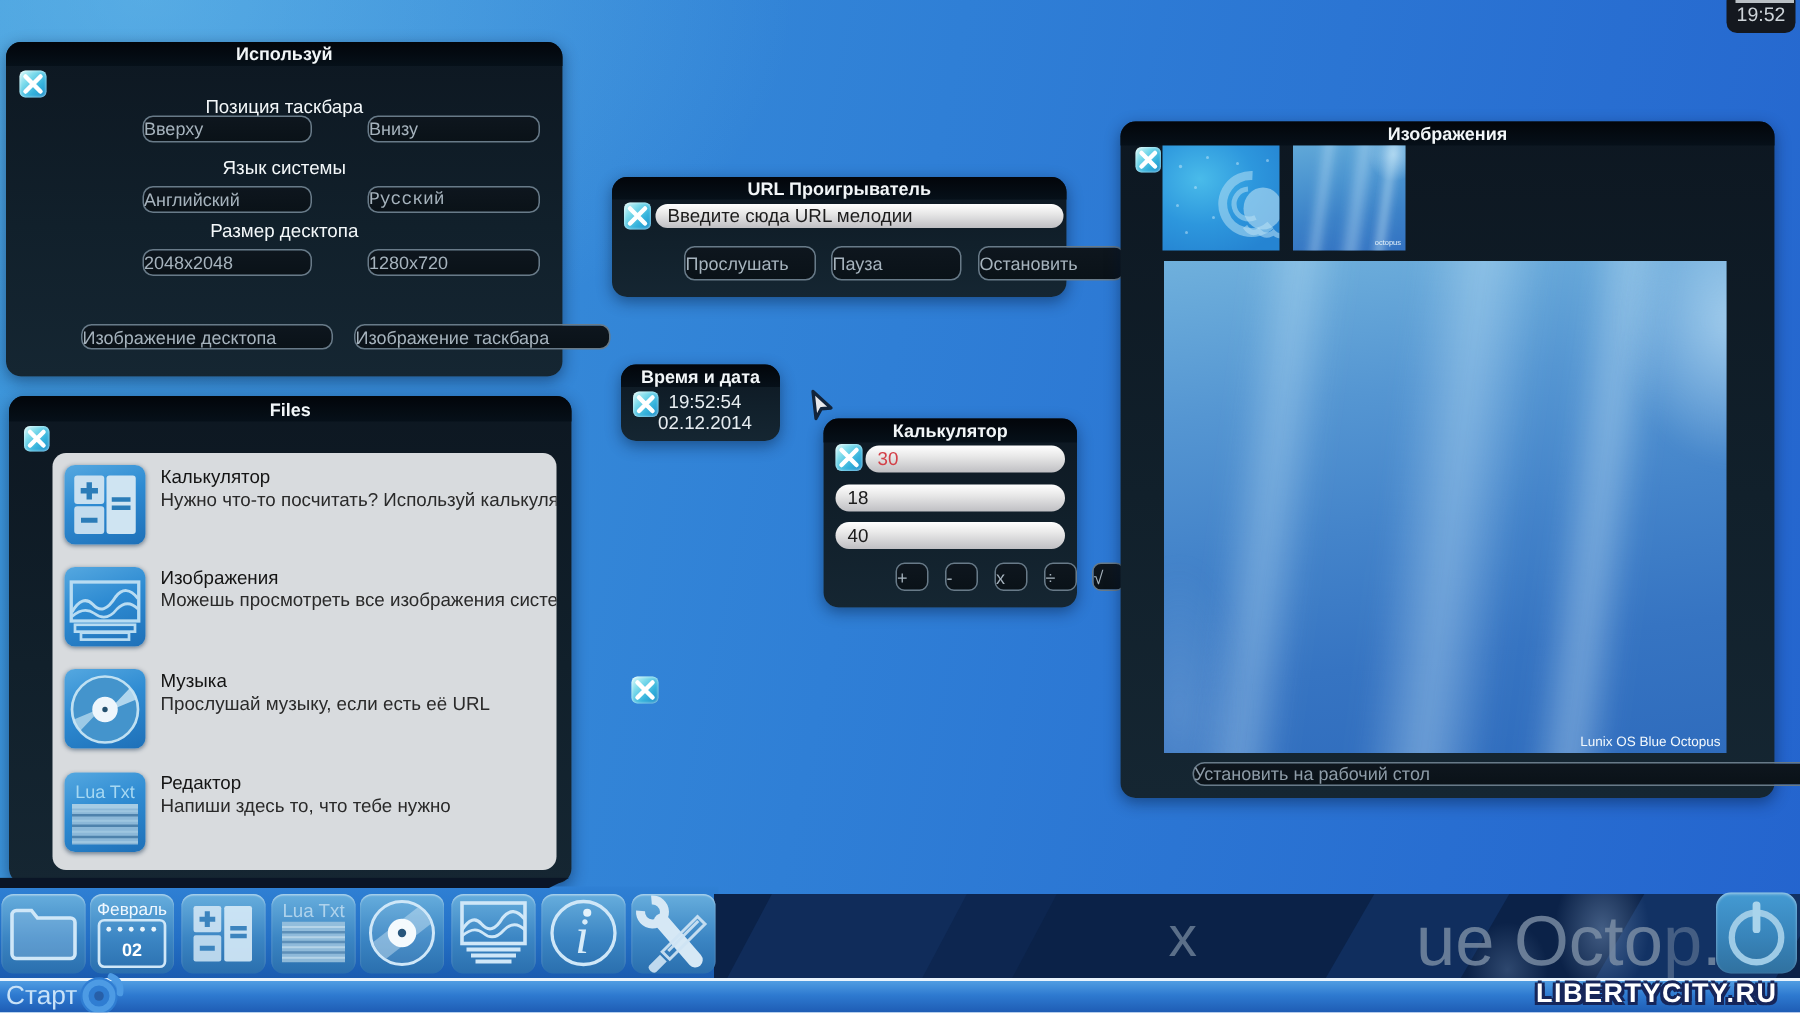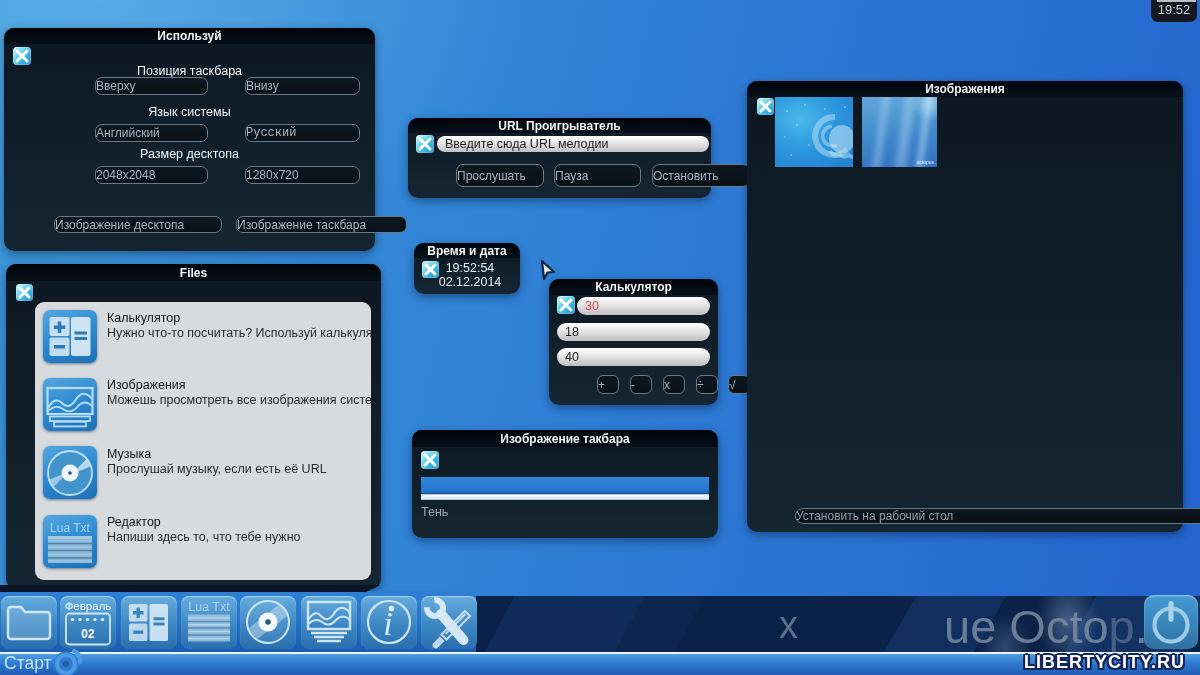--- a/index.html
+++ b/index.html
@@ -173,25 +173,20 @@
   <div class="btn" style="left:74px;top:96px;width:22px;height:19px;line-height:18px;border-radius:6px;">x</div>
   <div class="btn" style="left:107px;top:96px;width:22px;height:19px;line-height:18px;border-radius:6px;">÷</div>
   <div class="btn" style="left:139px;top:96px;width:22px;height:19px;line-height:18px;border-radius:6px;">√</div>
 </div>
 <div class="xbtn" style="left:557px;top:296px;">
       <svg width="18" height="18">
         <path d="M4 4 L14 14 M14 4 L4 14" stroke="#ffffff" stroke-width="3" stroke-linecap="round"></path>
       </svg>
     </div>
 
-<div class="win" id="w-tb" style="left:412px;top:430px;width:306px;height:108px;">
-  <div class="tbar" style="height:17px;line-height:18px;">Изображение такбара</div>
-  <div style="position:absolute;left:9px;top:47px;width:288px;height:23px;background:linear-gradient(180deg,#3286d8 0%,#2678d0 55%,#1d68c0 70%,#123c6e 73%,#f0f6fa 77%,#e6eef6 93%,#9db6c8 100%);"></div>
-  <div style="position:absolute;left:9px;top:75px;color:#9aa6b0;font-size:12.5px;">Тень</div>
-</div>
 <div class="xbtn" style="left:421px;top:451px;">
       <svg width="18" height="18">
         <path d="M4 4 L14 14 M14 4 L4 14" stroke="#ffffff" stroke-width="3" stroke-linecap="round"></path>
       </svg>
     </div>
 
 <div class="win" id="w-img" style="left:747px;top:81px;width:436px;height:451px;">
   <div class="tbar" style="height:16px;line-height:17px;">Изображения</div>
   <div id="thumb1" style="position:absolute;left:28px;top:16px;width:78px;height:70px;overflow:hidden;background:radial-gradient(ellipse 65px 55px at 32% 32%, #49bbea 0%, #2d97dd 55%, #2584d2 100%);">
     <svg width="78" height="70" viewBox="0 0 78 70">
@@ -213,20 +208,28 @@
           </g>
     </svg>
   </div>
   <div id="thumb2" style="position:absolute;left:115px;top:16px;width:75px;height:70px;overflow:hidden;background:linear-gradient(172deg,#60a8d8 0%,#4b94d0 35%,#3c82c8 65%,#3372c2 100%);">
     <div style="position:absolute;left:12px;top:-8px;width:14px;height:90px;background:linear-gradient(90deg,rgba(195,228,248,0),rgba(195,228,248,.4),rgba(195,228,248,0));transform:rotate(8deg);filter:blur(2px);"></div>
     <div style="position:absolute;left:34px;top:-8px;width:18px;height:90px;background:linear-gradient(90deg,rgba(195,228,248,0),rgba(195,228,248,.42),rgba(195,228,248,0));transform:rotate(8deg);filter:blur(2px);"></div>
     <div style="position:absolute;left:56px;top:-8px;width:12px;height:90px;background:linear-gradient(90deg,rgba(205,234,250,0),rgba(205,234,250,.5),rgba(205,234,250,0));transform:rotate(8deg);filter:blur(2px);"></div>
     <div style="position:absolute;left:50px;top:-12px;width:34px;height:36px;background:radial-gradient(ellipse at center,rgba(210,238,252,.55),rgba(210,238,252,0) 70%);"></div>
     <div style="position:absolute;right:3px;bottom:2px;color:#e8f4fc;font-size:5px;">octopus</div>
   </div>
+  <div id="preview" style="position:absolute;left:29px;top:93px;width:375px;height:328px;overflow:hidden;background:linear-gradient(172deg,#6fb0dc 0%,#5596d2 28%,#4484ca 52%,#3674c2 76%,#2f6cbd 100%);">
+    <div style="position:absolute;left:40px;top:-40px;width:60px;height:420px;background:linear-gradient(90deg,rgba(195,228,248,0),rgba(195,228,248,.38),rgba(195,228,248,0));transform:rotate(7deg);filter:blur(7px);"></div>
+    <div style="position:absolute;left:150px;top:-40px;width:85px;height:420px;background:linear-gradient(90deg,rgba(195,228,248,0),rgba(195,228,248,.42),rgba(195,228,248,0));transform:rotate(7deg);filter:blur(8px);"></div>
+    <div style="position:absolute;left:262px;top:-40px;width:55px;height:420px;background:linear-gradient(90deg,rgba(205,234,250,0),rgba(205,234,250,.4),rgba(205,234,250,0));transform:rotate(7deg);filter:blur(7px);"></div>
+    <div style="position:absolute;left:300px;top:-60px;width:160px;height:200px;background:radial-gradient(ellipse at center,rgba(210,238,252,.6),rgba(210,238,252,0) 68%);filter:blur(6px);"></div>
+    <div style="position:absolute;left:-30px;top:200px;width:80px;height:200px;background:radial-gradient(ellipse at center,rgba(195,228,248,.25),rgba(195,228,248,0) 70%);filter:blur(8px);"></div>
+    <div style="position:absolute;right:4px;bottom:3px;color:#f2f8fc;font-size:9px;">Lunix OS Blue Octopus</div>
+  </div>
   <div class="btn" style="left:8px;top:427px;width:416px;height:16px;line-height:15px;border-radius:9px;color:#8e9ca8;">Установить на рабочий стол</div>
 </div>
 <div class="xbtn" style="left:757px;top:98px;width:17px;height:17px;">
       <svg width="17" height="17">
         <path d="M4 4 L13 13 M13 4 L4 13" stroke="#ffffff" stroke-width="3" stroke-linecap="round"></path>
       </svg>
     </div>
 
 <div id="taskbar" style="position:absolute;left:0;top:585px;width:1200px;height:90px;">
 

